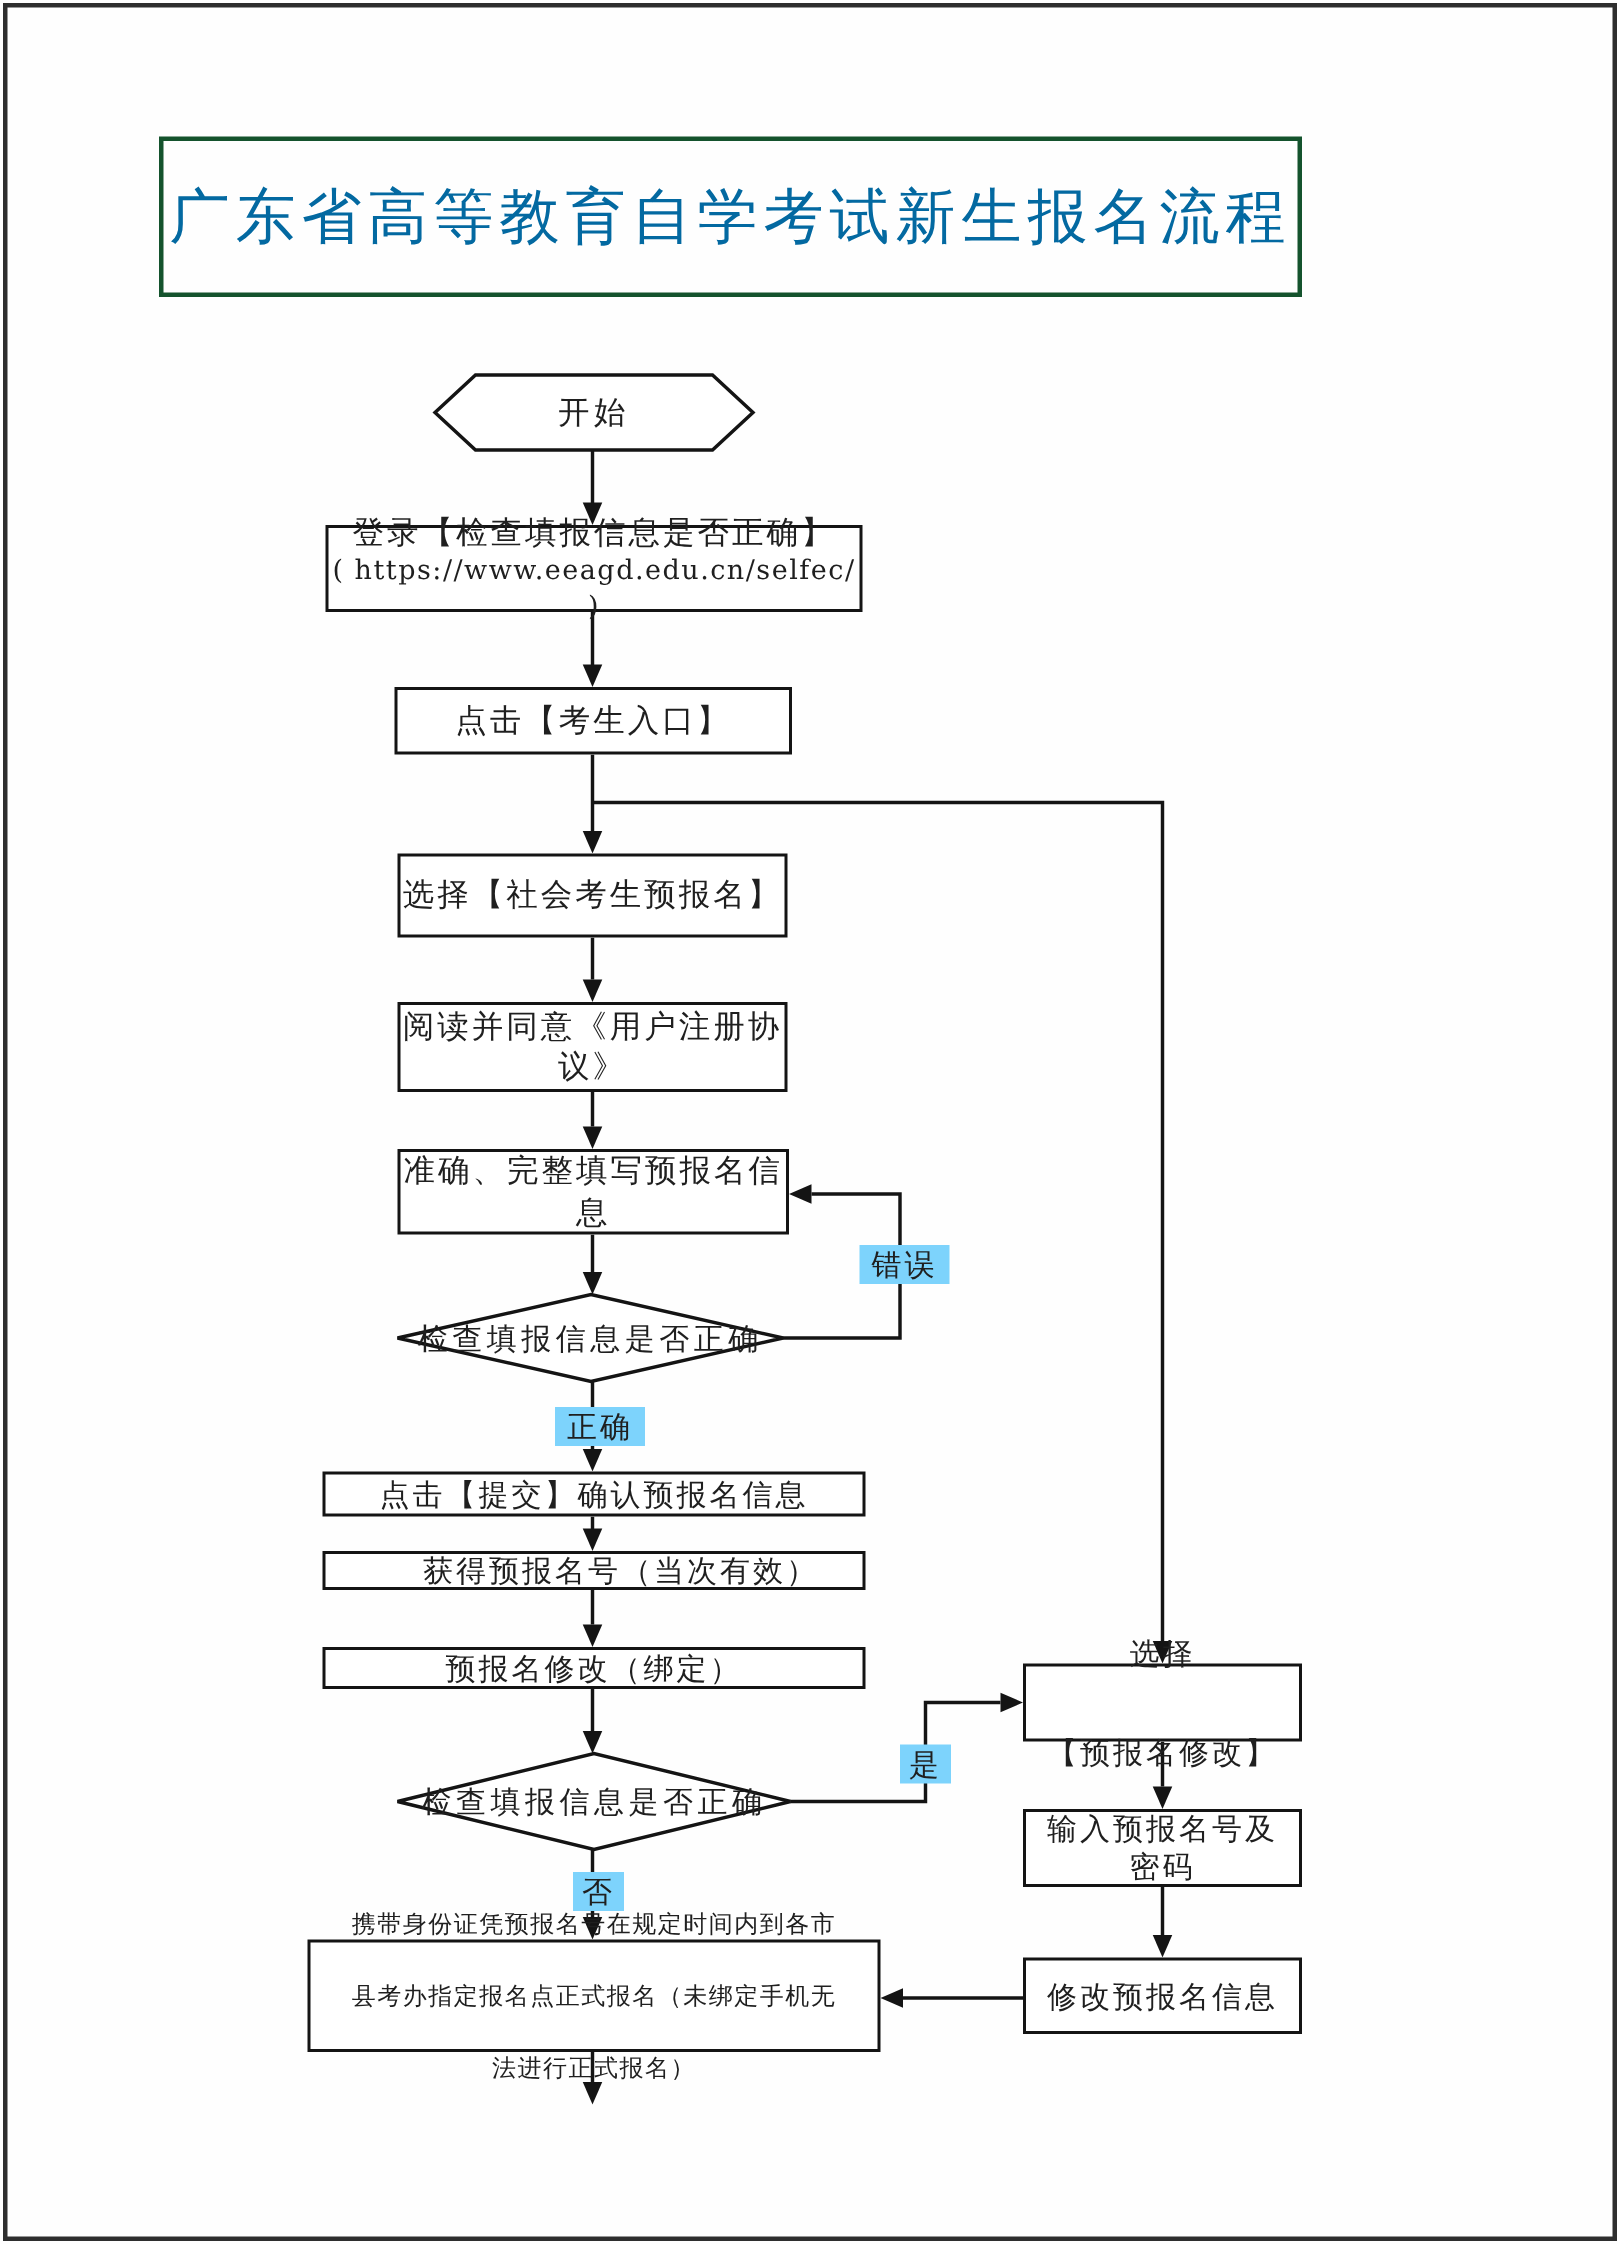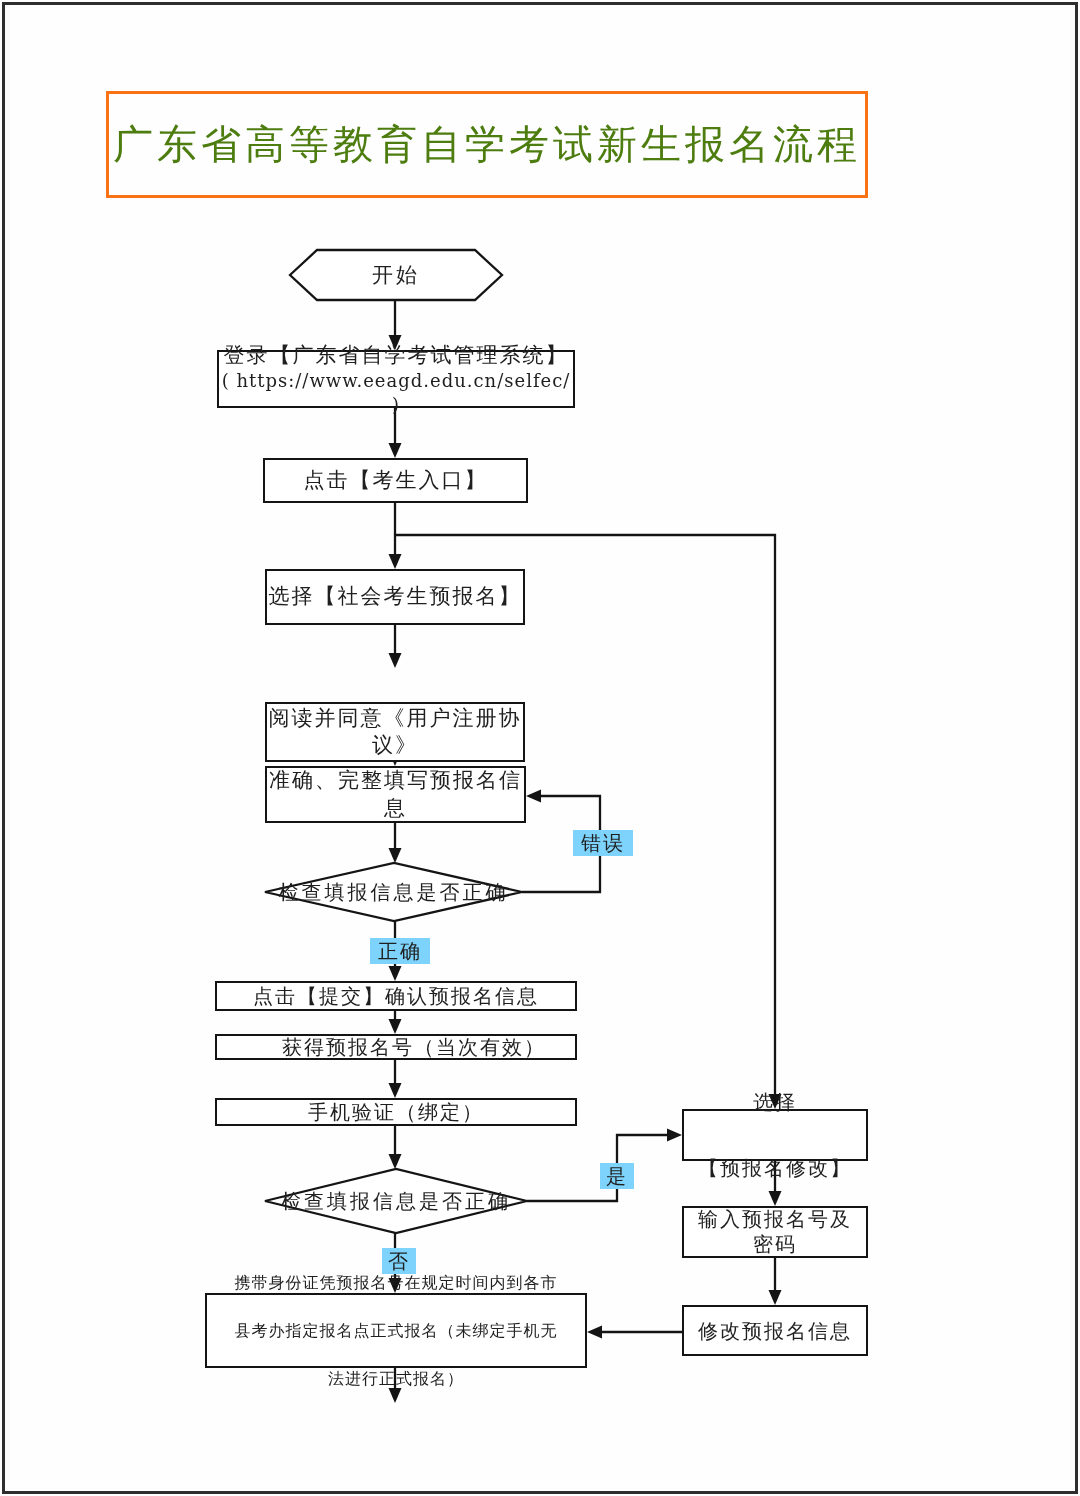--- a/index.html
+++ b/index.html
@@ -6,23 +6,23 @@
   #page{position:relative;width:1080px;height:1496px;background:#fefefe;overflow:hidden;
         font-family:"DejaVu Serif","Liberation Serif",serif;color:#1f1f1f;}
   #frame{position:absolute;left:2px;top:2px;width:1070px;height:1486px;border:3px solid #2e2e2e;}
   .node{position:absolute;box-sizing:border-box;border:2px solid #141414;background:#fff;
         display:flex;flex-direction:column;align-items:center;justify-content:center;
         text-align:center;letter-spacing:2px;font-size:21px;line-height:1.3;}
   .shape-label{position:absolute;display:flex;align-items:center;justify-content:center;
         text-align:center;letter-spacing:3px;font-size:21px;background:transparent;}
   .edge-label{position:absolute;background:#7dd3fc;padding:0 3px;font-size:20px;letter-spacing:2px;
         display:flex;align-items:center;justify-content:center;}
-  .title-box{position:absolute;left:106px;top:91px;width:756px;height:101px;border:3px solid #f97316;
+  .title-box{position:absolute;left:106px;top:91px;width:756px;height:101px;border:3px solid #14532d;
         display:flex;align-items:center;justify-content:center;font-size:40px;letter-spacing:4px;
-        color:#4d7c0f;}
+        color:#0369a1;}
   .small-line{font-size:18px;letter-spacing:1px;}
   svg{position:absolute;left:0;top:0;}
 </style>
 </head>
 <body>
 
 <div id="page">
   <div id="frame"></div>
 
   <svg width="1080" height="1496" viewBox="0 0 1080 1496">
@@ -91,37 +91,37 @@
     <polygon points="265,1201 396,1169 527,1201 396,1233" fill="#ffffff" stroke="#141414" stroke-width="2.3"></polygon>
   </svg>
 
   <div class="title-box">广东省高等教育自学考试新生报名流程</div>
 
   <div class="shape-label" style="left:290px;top:250px;width:212px;height:50px;">开始</div>
   <div class="shape-label" style="left:265px;top:863px;width:257px;height:58px;font-size:20px;">检查填报信息是否正确</div>
   <div class="shape-label" style="left:265px;top:1169px;width:262px;height:64px;font-size:20px;">检查填报信息是否正确</div>
 
   <div class="node" style="left:217px;top:350px;width:358px;height:58px;">
-    <span>登录【广东省自学考试管理系统】</span>
+    <span>登录【检查填报信息是否正确】</span>
     <span class="small-line">( https://www.eeagd.edu.cn/selfec/ )</span>
   </div>
 
   <div class="node" style="left:263px;top:458px;width:265px;height:45px;">点击【考生入口】</div>
 
   <div class="node" style="left:265px;top:569px;width:260px;height:56px;">选择【社会考生预报名】</div>
 
-  <div class="node" style="left:265px;top:668px;width:260px;height:60px;margin-top:34px;">阅读并同意《用户注册协议》</div>
+  <div class="node" style="left:265px;top:668px;width:260px;height:60px;">阅读并同意《用户注册协议》</div>
 
   <div class="node" style="left:265px;top:766px;width:261px;height:57px;">准确、完整填写预报名信息</div>
 
   <div class="node" style="left:215px;top:981px;width:362px;height:30px;font-size:20px;">点击【提交】确认预报名信息</div>
 
   <div class="node" style="left:215px;top:1034px;width:362px;height:26px;font-size:20px;padding-left:36px;">获得预报名号（当次有效）</div>
 
-  <div class="node" style="left:215px;top:1098px;width:362px;height:28px;font-size:20px;">手机验证（绑定）</div>
+  <div class="node" style="left:215px;top:1098px;width:362px;height:28px;font-size:20px;">预报名修改（绑定）</div>
 
   <div class="node" style="left:682px;top:1109px;width:186px;height:52px;font-size:20px;line-height:1.25;gap:41px;">
     <span>选择</span>
     <span>【预报名修改】</span>
   </div>
 
   <div class="node" style="left:682px;top:1206px;width:186px;height:52px;font-size:20px;line-height:1.25;">
     <span>输入预报名号及</span>
     <span>密码</span>
   </div>

